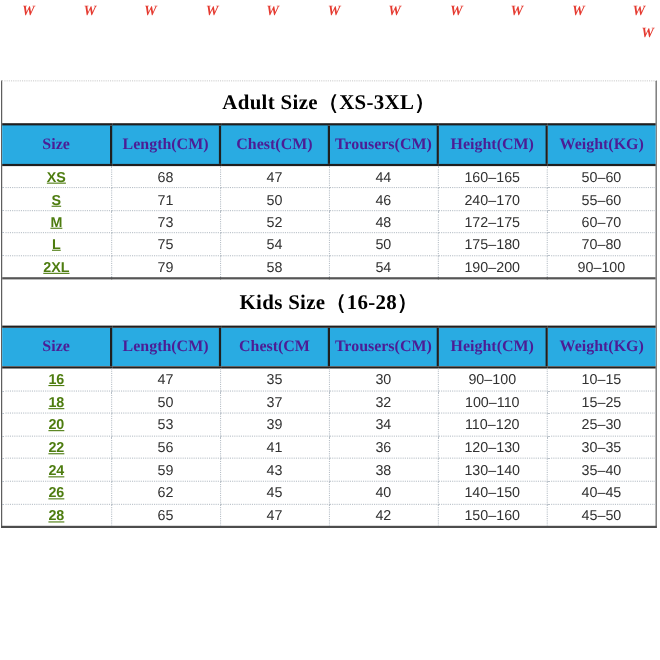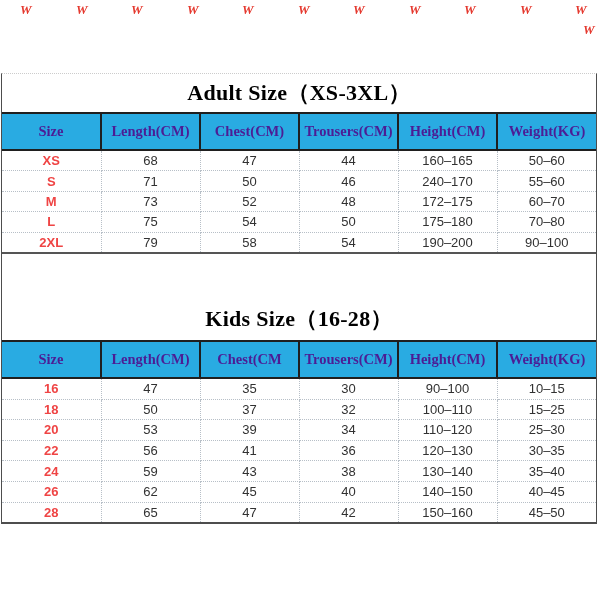--- a/index.html
+++ b/index.html
@@ -16,23 +16,23 @@
     border-left:1px solid var(--outer-border,#4d4d4d);
     border-right:1px solid var(--outer-border,#4d4d4d);
     border-top:1px dotted #cccccc;
     border-bottom:2px solid var(--outer-border,#4d4d4d);
     background:#ffffff;
   }
 
   .title-band {
     height:38px; display:flex; align-items:center; justify-content:center;
     font-family:"Liberation Serif", serif; font-weight:bold;
-    font-size:22px; color:#000000; letter-spacing:0.3px;
-  }
-  .kids-band { height:42px;margin-top:44px; }
+    font-size:19px; color:#000000; letter-spacing:0.3px;
+  }
+  .kids-band { height:42px; }
 
   table.size-table {
     width:100%; border-collapse:collapse; table-layout:fixed;
   }
   table.size-table th {
     background:var(--header-bg,#29abe2);
     border-top:2px solid var(--line-dark,#1f1f1f);
     border-bottom:2px solid var(--line-dark,#1f1f1f);
     border-left:2px solid var(--line-dark,#1f1f1f);
     height:35px; padding:0; text-align:center; vertical-align:middle;
@@ -40,21 +40,21 @@
     font-size:14.5px; color:#4c1d95; overflow:hidden; white-space:nowrap;
   }
   table.size-table th:first-child { border-left:none; }
   table.size-table th:last-child  { border-right:none; }
 
   table.size-table td {
     border:1px dotted var(--grid-dotted,#b7bfc7);
     height:19.4px; padding:0; text-align:center; vertical-align:middle;
     font-size:13px; color:var(--text-data,#313131); white-space:nowrap;
   }
-  table.size-table td:first-child { border-left:none; font-weight:bold; color:#ef4444; }
+  table.size-table td:first-child { border-left:none; font-weight:bold; color:#4d7c0f;text-decoration:underline; }
   table.size-table td:last-child  { border-right:none; }
   table.size-table tbody tr:last-child td { border-bottom:none; }
 
   table.adult { border-bottom:2px solid var(--section-border,#555555); }
   table.kids td { height:19.6px; }
 
   .watermark {
     position:absolute; z-index:5;
     font-family:"Liberation Serif", serif; font-style:italic; font-weight:bold;
     font-size:13px; line-height:14px; color:var(--wm-color,#e53a30);

